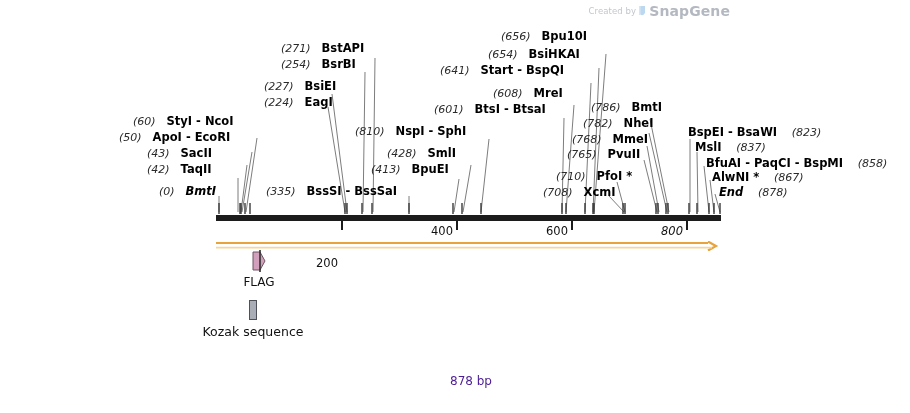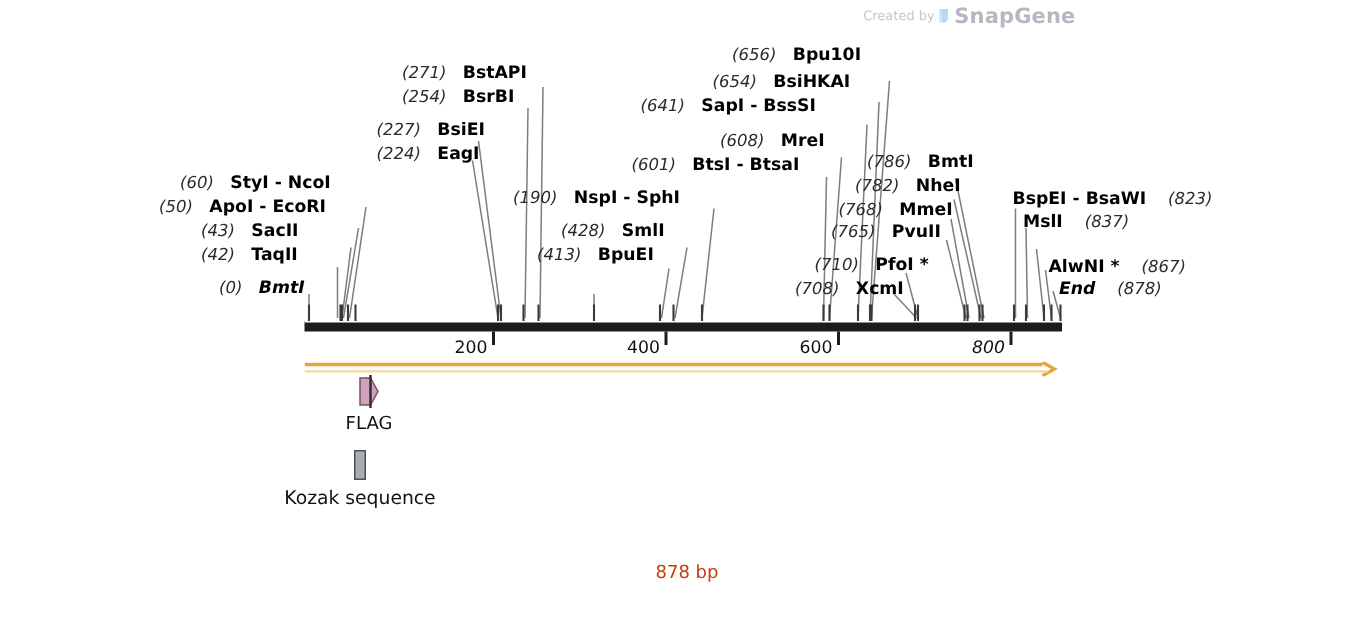--- a/index.html
+++ b/index.html
@@ -9,21 +9,21 @@
   body {
     width: 910px;
     height: 413px;
     background: #ffffff;
     font-family: "DejaVu Sans", "Liberation Sans", sans-serif;
     overflow: hidden;
     position: relative;
   }
   #map {
     position: absolute;
-    left: 3px; top: 0;
+    left: 16px; top: 0;
     width: 720px;
     height: 413px;
   }
 
   
   .watermark {
     position: absolute;
     right: 6px;
     top: 3px;
     display: flex;
@@ -156,21 +156,21 @@
     white-space: nowrap;
   }
   .title .tname {
     font-size: 14.5px;
     font-weight: bold;
     color: #000;
     letter-spacing: 0.1px;
   }
   .title .tlen {
     font-size: 12px;
-    color: #c2410c;
+    color: #4c1d95;
     margin-top: 2px;
   }
 </style>
 </head>
 <body>
 
 <div id="map">
 
   <div class="watermark">
     <span class="wm-created">Created by</span>
@@ -271,21 +271,21 @@
         <line x1="698" y1="203" x2="698" y2="214"></line>
         <line x1="704" y1="203" x2="704" y2="214"></line>
       </g>
     </svg>
   </div>
 
   <div class="backbone"></div>
 
   <div>
     <div class="rtick" style="left:325px;"></div>
-    <div class="rlabel" style="left:325px;">200</div>
+    <div class="rlabel" style="left:325px;margin-top:32px;">200</div>
     <div class="rtick" style="left:440px;"></div>
     <div class="rlabel" style="left:440px;">400</div>
     <div class="rtick" style="left:555px;"></div>
     <div class="rlabel" style="left:555px;">600</div>
     <div class="rtick" style="left:670px;"></div>
     <div class="rlabel" style="left:670px;font-style:italic;">800</div>
   </div>
 
   <div class="orf-wrap">
     <svg width="505" height="10" viewBox="0 0 505 10">
@@ -345,49 +345,54 @@
     <span class="pos">(227)</span>
     <span>&nbsp;</span>
     <span class="enz">BsiEI</span>
   </div>
   <div class="lbl" style="left:248px; top:96px;">
     <span class="pos">(224)</span>
     <span>&nbsp;</span>
     <span class="enz">EagI</span>
   </div>
   <div class="lbl" style="left:339px; top:125px;">
-    <span class="pos">(190)</span>
+    <span class="pos">(810)</span>
     <span>&nbsp;</span>
     <span class="enz">NspI  -  SphI</span>
   </div>
   <div class="lbl" style="left:371px; top:147px;">
     <span class="pos">(428)</span>
     <span>&nbsp;</span>
     <span class="enz">SmlI</span>
   </div>
   <div class="lbl" style="left:355px; top:163px;">
     <span class="pos">(413)</span>
     <span>&nbsp;</span>
     <span class="enz">BpuEI</span>
   </div>
+  <div class="lbl" style="left:250px; top:185px;">
+    <span class="pos">(335)</span>
+    <span>&nbsp;</span>
+    <span class="enz">BssSI  -  BssSaI</span>
+  </div>
 
   <div class="lbl" style="left:485px; top:30px;">
     <span class="pos">(656)</span>
     <span>&nbsp;</span>
     <span class="enz">Bpu10I</span>
   </div>
   <div class="lbl" style="left:472px; top:48px;">
     <span class="pos">(654)</span>
     <span>&nbsp;</span>
     <span class="enz">BsiHKAI</span>
   </div>
   <div class="lbl" style="left:424px; top:64px;">
     <span class="pos">(641)</span>
     <span>&nbsp;</span>
-    <span class="enz">SapI  -  BssSI</span>
+    <span class="enz">Start  -  BspQI</span>
   </div>
   <div class="lbl" style="left:477px; top:87px;">
     <span class="pos">(608)</span>
     <span>&nbsp;</span>
     <span class="enz">MreI</span>
   </div>
   <div class="lbl" style="left:418px; top:103px;">
     <span class="pos">(601)</span>
     <span>&nbsp;</span>
     <span class="enz">BtsI  -  BtsaI</span>
@@ -427,20 +432,25 @@
   <div class="lbl" style="left:672px; top:126px;">
     <span class="enz">BspEI  -  BsaWI</span>
     <span>&nbsp;&nbsp;</span>
     <span class="pos">(823)</span>
   </div>
   <div class="lbl" style="left:679px; top:141px;">
     <span class="enz">MslI</span>
     <span>&nbsp;&nbsp;</span>
     <span class="pos">(837)</span>
   </div>
+  <div class="lbl" style="left:690px; top:157px;">
+    <span class="enz">BfuAI  -  PaqCI  -  BspMI</span>
+    <span>&nbsp;&nbsp;</span>
+    <span class="pos">(858)</span>
+  </div>
   <div class="lbl" style="left:696px; top:171px;">
     <span class="enz">AlwNI *</span>
     <span>&nbsp;&nbsp;</span>
     <span class="pos">(867)</span>
   </div>
   <div class="lbl" style="left:703px; top:186px;">
     <span class="enz ital">End</span>
     <span>&nbsp;&nbsp;</span>
     <span class="pos">(878)</span>
   </div>

